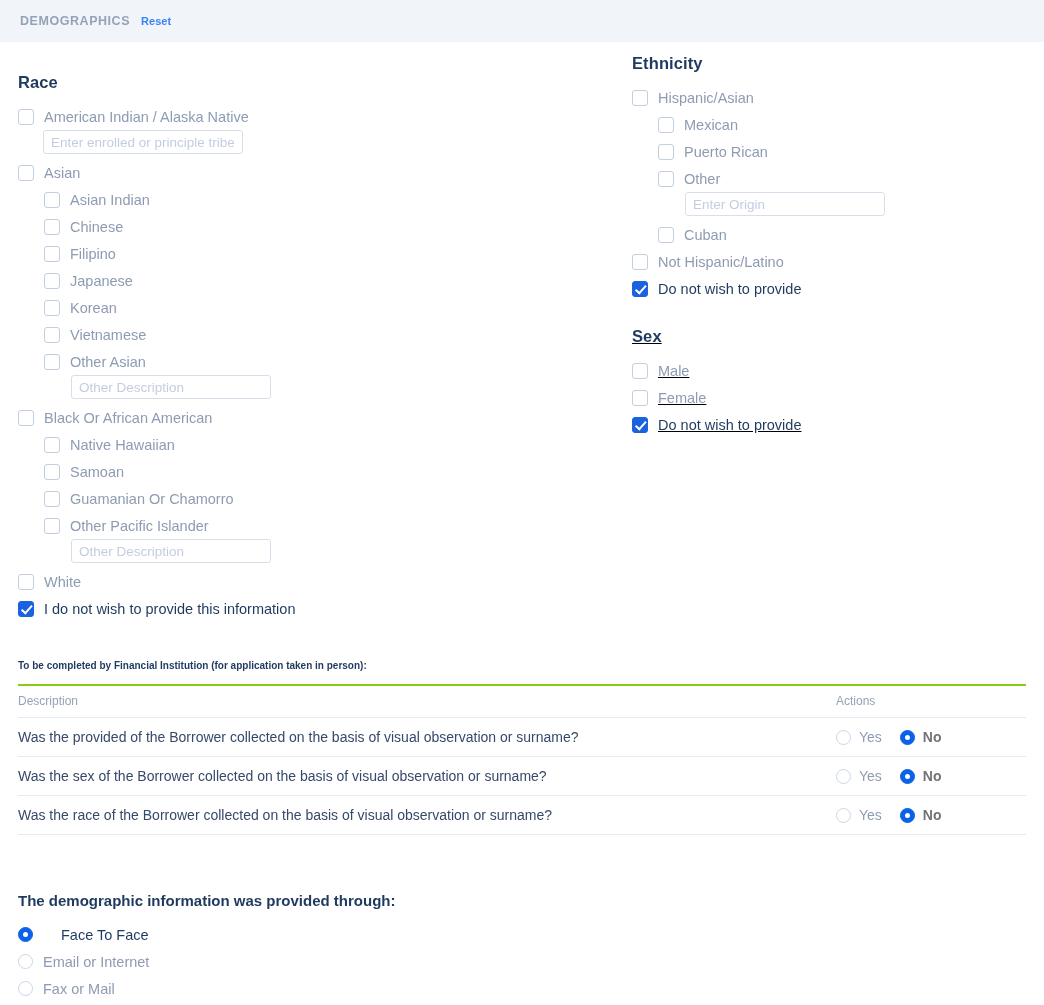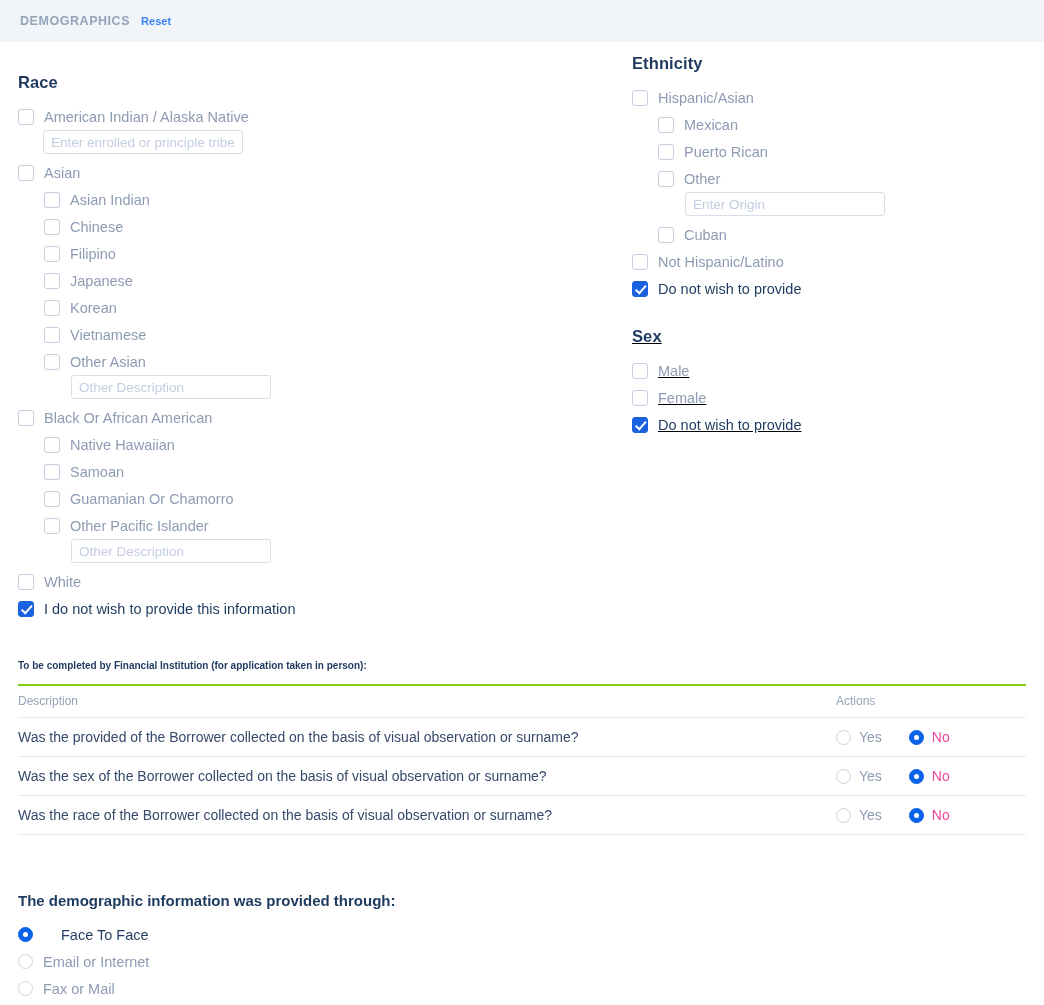--- a/index.html
+++ b/index.html
@@ -122,25 +122,25 @@
     border-bottom: 1px solid #e6ebf2;
   }
   table.inst th.col-actions { width: 190px; }
   table.inst td {
     font-size: 14px;
     color: #36496b;
     padding: 11px 0;
     border-bottom: 1px solid #e6ebf2;
     vertical-align: middle;
   }
-  .yn-cell { display: flex; align-items: center; gap: 9px; }
+  .yn-cell { display: flex; align-items: center; gap: 0; }
   .yn-opt  { display: flex; align-items: center; gap: 8px; cursor: pointer; }
   .yn-opt + .yn-opt { margin-left: 18px; }
   .yn-label { font-size: 14px; color: #8e9bb3; }
-  .yn-opt.sel .yn-label { color: #ec4899; }
+  .yn-opt.sel .yn-label { color: #737373; font-weight: bold; }
 
   
   .radio {
     width: 15px; height: 15px;
     border: 1.5px solid #cbd5e3;
     border-radius: 50%;
     background: #fff;
     flex: 0 0 auto;
     position: relative;
   }

